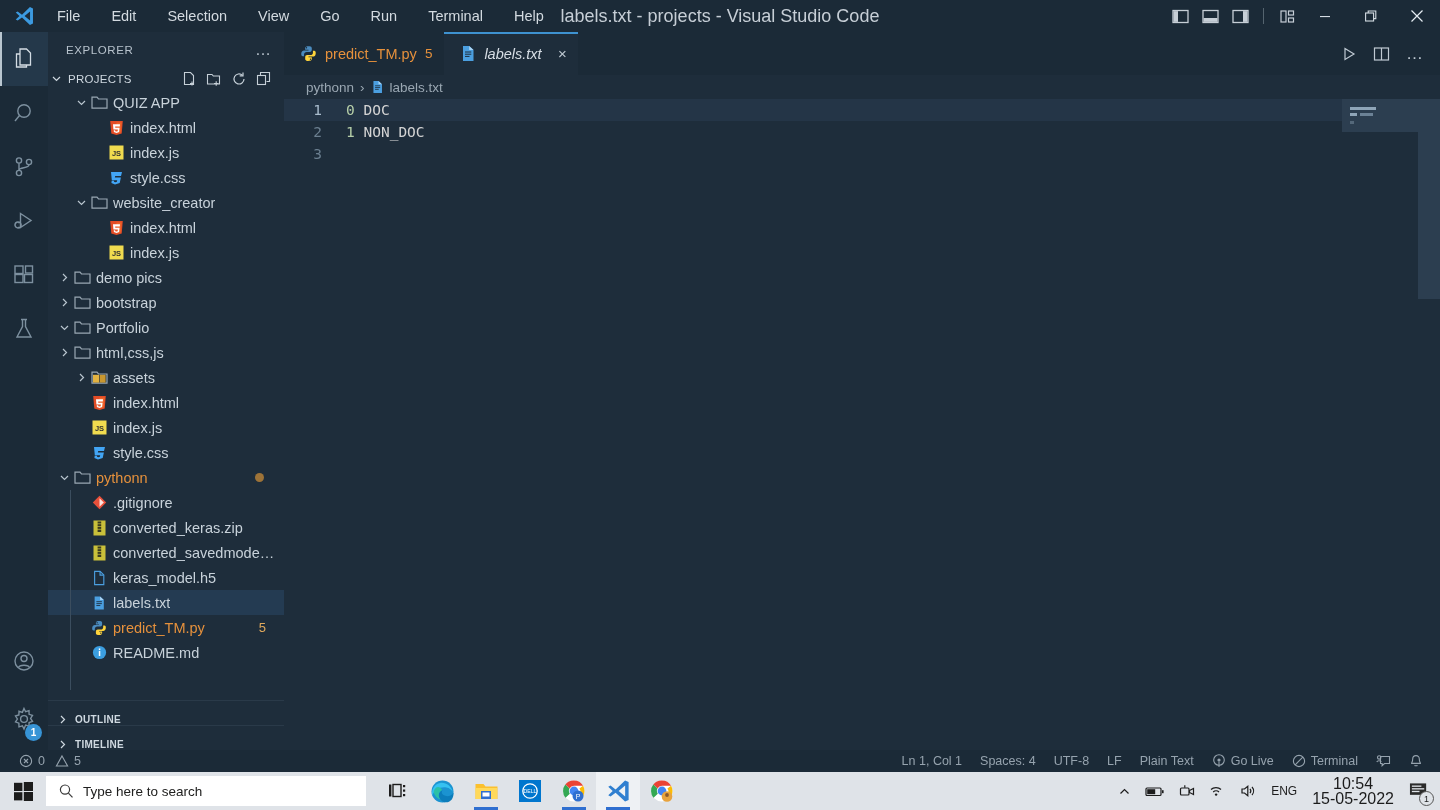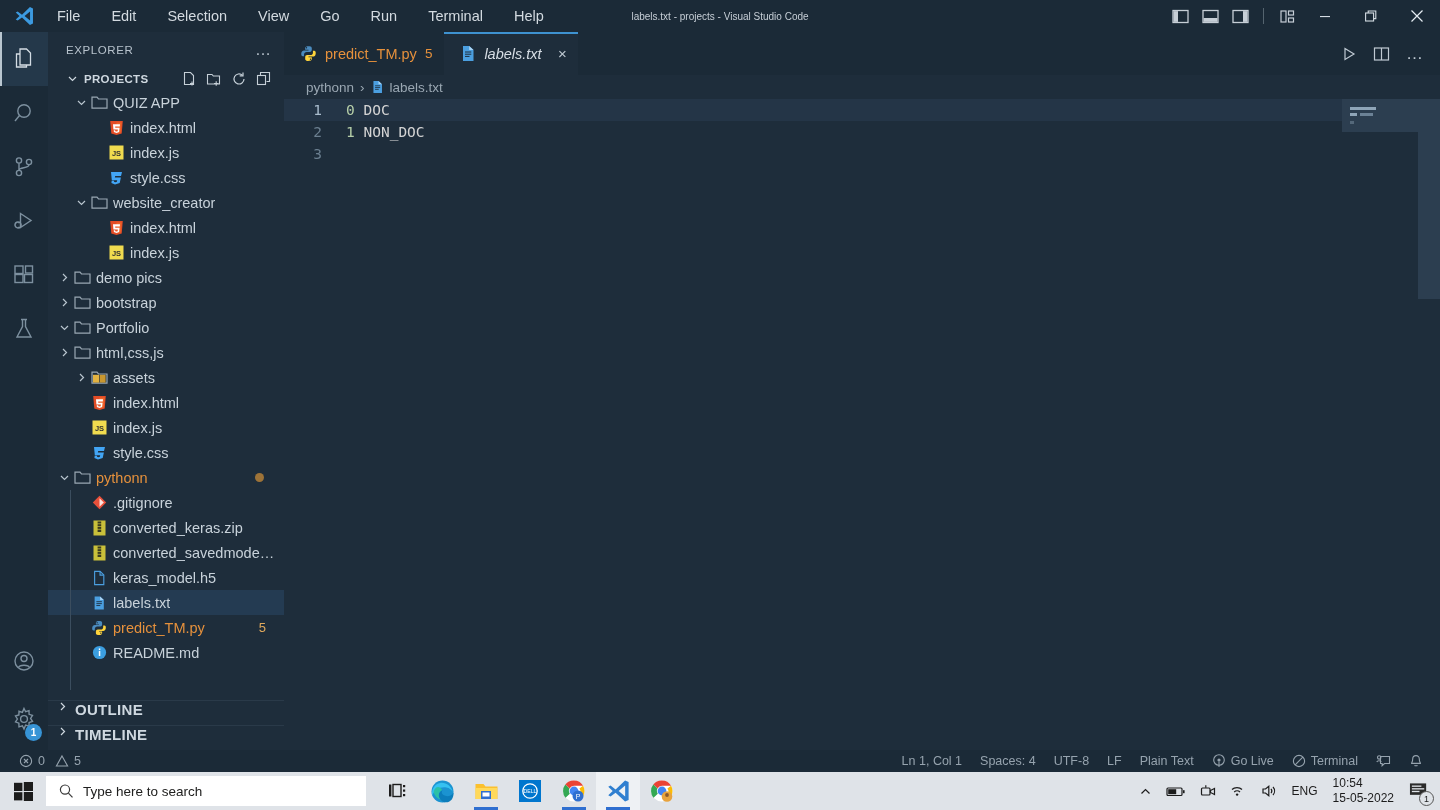--- a/index.html
+++ b/index.html
@@ -19,21 +19,21 @@
     display: flex; align-items: center;
     color: #c2ccd6; font-size: 14.5px;
   }
   .vscode-logo { width: 48px; height: 32px; display: flex; align-items: center; justify-content: center; }
   .menu { display: flex; align-items: center; gap: 13px; }
   .menu-item {
     padding: 4px 9px; color: #d3dae0; font-size: 14.5px; cursor: default; white-space: nowrap;
   }
   .title-center {
     position: absolute; left: 0; right: 0; text-align: center;
-    font-size: 10px; color: #c6ced6; pointer-events: none;
+    font-size: 18px; color: #c6ced6; pointer-events: none;
   }
   .title-right {
     position: absolute; right: 0; top: 0; height: 32px;
     display: flex; align-items: center; gap: 0;
   }
   .layout-btn { width: 30px; height: 32px; display: flex; align-items:center; justify-content:center; }
   .title-sep { width: 1px; height: 16px; background: #55646f; margin: 0 8px; }
   .win-btn { width: 46px; height: 32px; display:flex; align-items:center; justify-content:center; }
 
   
@@ -66,21 +66,21 @@
   }
   .sb-header {
     height: 35px; display: flex; align-items: center; justify-content: space-between;
     padding: 0 12px 0 18px;
   }
   .sb-title { font-size: 11.5px; letter-spacing: .6px; color: #b7c2cc; }
   .sb-dots { color: #b7c2cc; font-size: 16px; letter-spacing: 1px; line-height: 10px; }
 
   .section-head {
     height: 23px; display: flex; align-items: center; gap: 4px;
-    padding-left: 16px; font-size: 11.5px; font-weight: bold; color: #cfd8e0;
+    padding-left: 0; font-size: 11.5px; font-weight: normal; color: #cfd8e0;
     letter-spacing: .3px;
   }
   .section-head .actions { margin-left: auto; display: flex; gap: 9px; padding-right: 12px; }
 
   .tree { flex: 1; overflow: hidden; position: relative; }
   .row {
     height: 25px; display: flex; align-items: center; font-size: 14.5px;
     color: #c8d2da; white-space: nowrap; cursor: pointer; position: relative;
   }
   .row.selected { background: #243b52; }
@@ -89,22 +89,22 @@
   .row .lbl { overflow: hidden; text-overflow: ellipsis; }
   .row .prob { margin-left: auto; padding-right: 18px; color: #e0a95d; font-size: 13px; }
   .row .dot { margin-left: auto; margin-right: 20px; width: 9px; height: 9px; border-radius: 50%; background: #9d7338; }
   .row.dir-mod .lbl { color: #e6913c; }
   .row.file-mod .lbl { color: #e6913c; }
   .indent-guide {
     position: absolute; width: 1px; background: #3b4d5e; top: 0; bottom: 0;
   }
 
   .panel-head {
-    height: 25px; display: flex; align-items: flex-start; gap: 5px;
-    padding-left: 6px; font-size: 15px; font-weight: bold; color: #cfd8e0;
+    height: 25px; display: flex; align-items: flex-end; gap: 5px;
+    padding-left: 6px; font-size: 10px; font-weight: bold; color: #cfd8e0;
     border-top: 1px solid #2a3a49; letter-spacing: .3px;
   }
 
   
   .editor-area {
     position: absolute; top: 32px; left: 284px; right: 0; height: 718px;
     background: #1e2d3b;
   }
   .tabs {
     height: 43px; display: flex; background: #1b2a37; position: relative;
@@ -191,22 +191,22 @@
   .tb-icon.active-app { background: #eef1f4; }
   .tb-icon .underline {
     position: absolute; bottom: 0; left: 10px; width: 24px; height: 3px; background: #2f6fd0;
   }
   .tray {
     margin-left: auto; display: flex; align-items: center; gap: 0; padding-right: 4px;
     font-size: 12px; color: #1c1c1c;
   }
   .tray-item { padding: 0 7px; height: 38px; display: flex; align-items: center; justify-content: center; }
   .tray-clock {
-    display: flex; flex-direction: column; align-items: flex-start; justify-content: center;
-    font-size: 12px; line-height: 15px; padding: 0 8px; color: #1c1c1c;
+    display: flex; flex-direction: column; align-items: center; justify-content: center;
+    font-size: 16px; line-height: 15px; padding: 0 8px; color: #1c1c1c;
   }
   .notif-badge {
     position: absolute; right: 2px; bottom: 4px; width: 15px; height: 15px; border-radius: 50%;
     background: #dfe3e8; border: 1px solid #565656; color: #1c1c1c; font-size: 9px;
     display: flex; align-items: center; justify-content: center;
   }
   svg { display: block; }
 </style>
 </head>
 <body>

